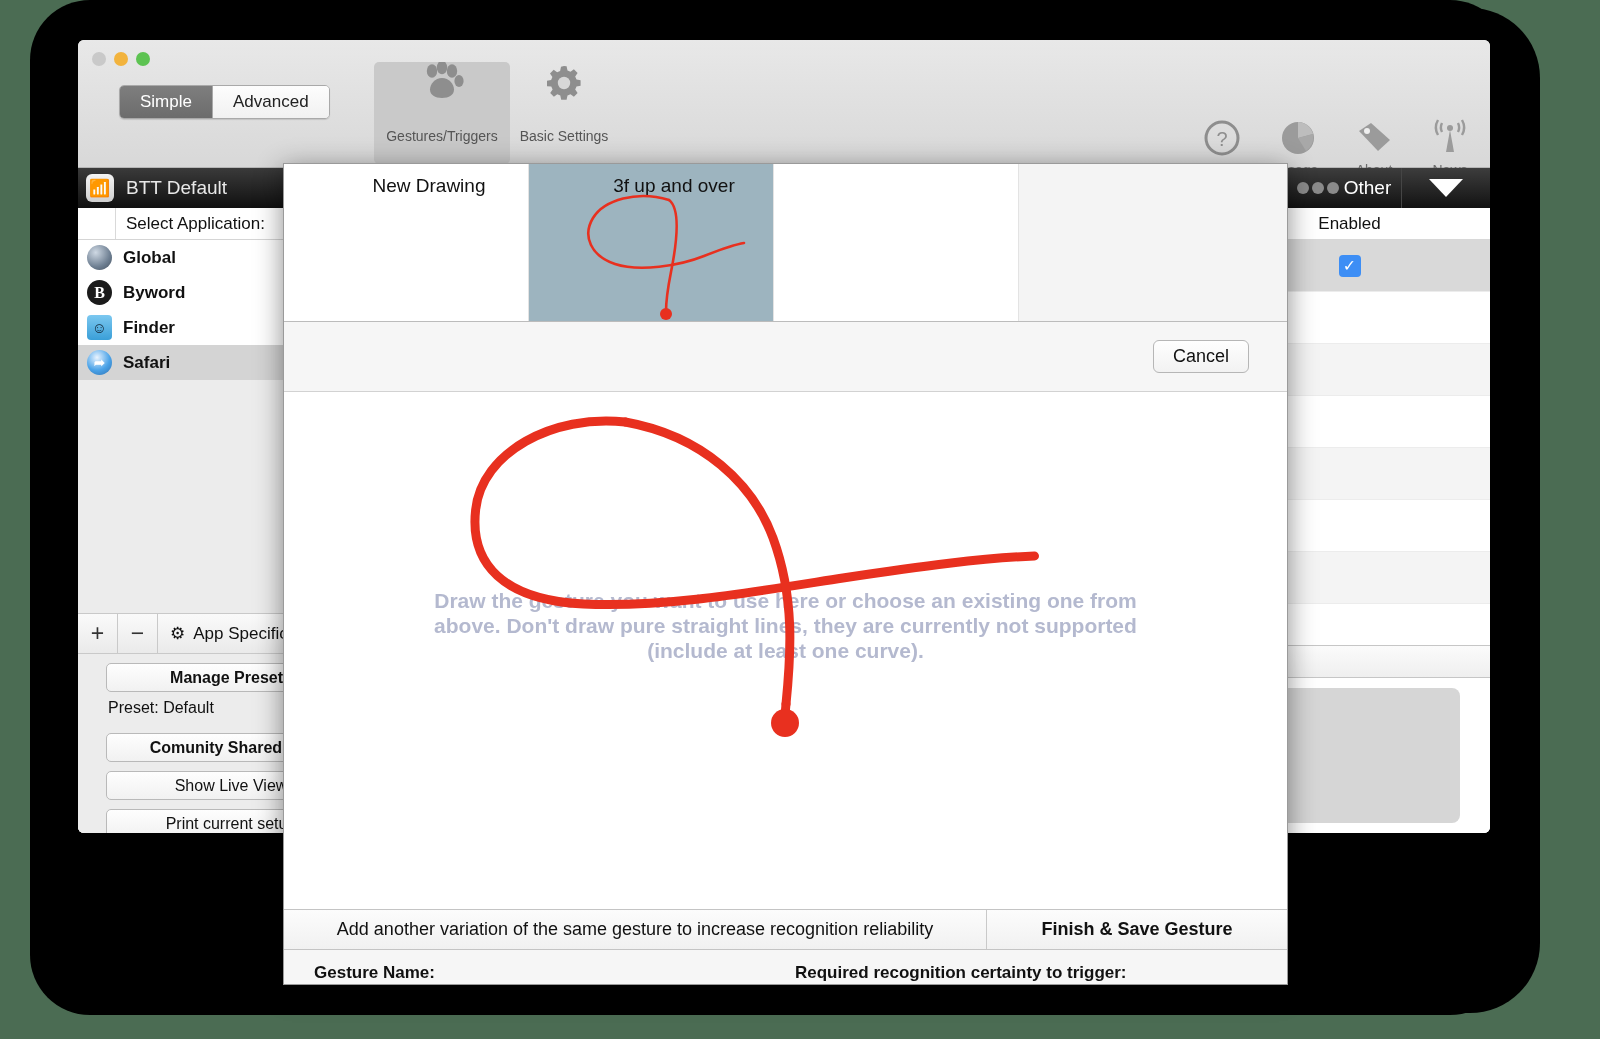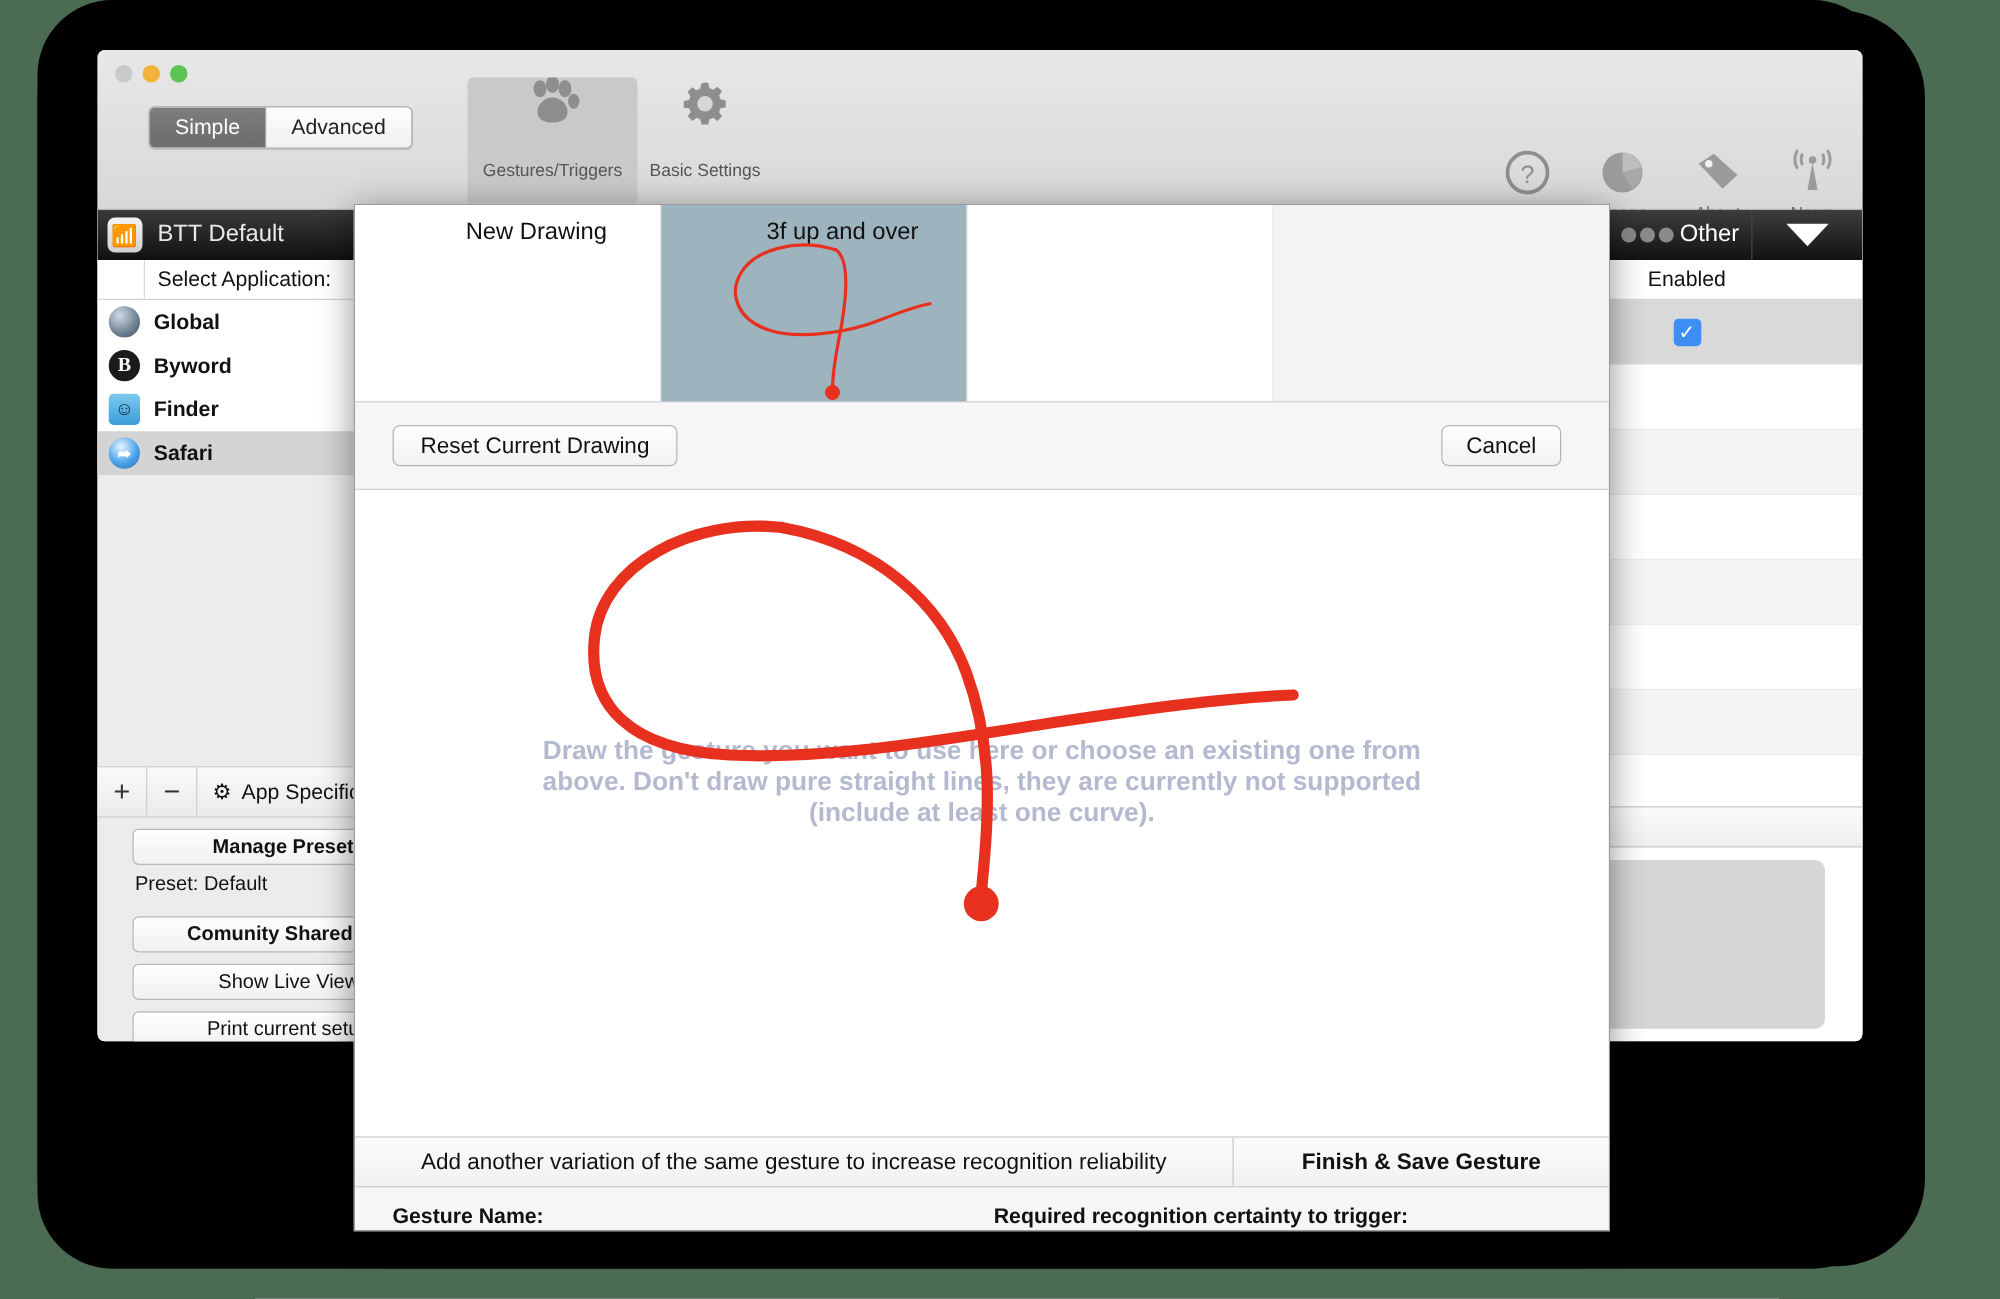--- a/index.html
+++ b/index.html
@@ -424,21 +424,20 @@
     </div>
     <div class="thumb empty">
       <div class="tlabel"></div>
     </div>
     <div class="thumb grey">
       <div class="tlabel"></div>
     </div>
   </div>
 
   <div class="sheetbar">
-    <div class="sbtn" id="reset-btn">Reset Current Drawing</div>
     <div class="sbtn" id="cancel-btn">Cancel</div>
   </div>
 
   <div class="canvas">
     <div class="hint">Draw the gesture you want to use here or choose an existing one from above. Don't draw pure straight lines, they are currently not supported (include at least one curve).</div>
     <svg viewBox="0 0 1005 517" preserveAspectRatio="none">
       <g fill="none" stroke="#e8301f" stroke-width="9" stroke-linecap="round" stroke-linejoin="round">
         <path d="M342 30 C270 22 198 60 192 118 C186 172 220 208 300 212
                  C380 216 470 200 560 186 C640 174 700 166 752 164"></path>
         <path d="M342 30 C420 44 470 92 490 146 C512 206 508 262 503 312"></path>

